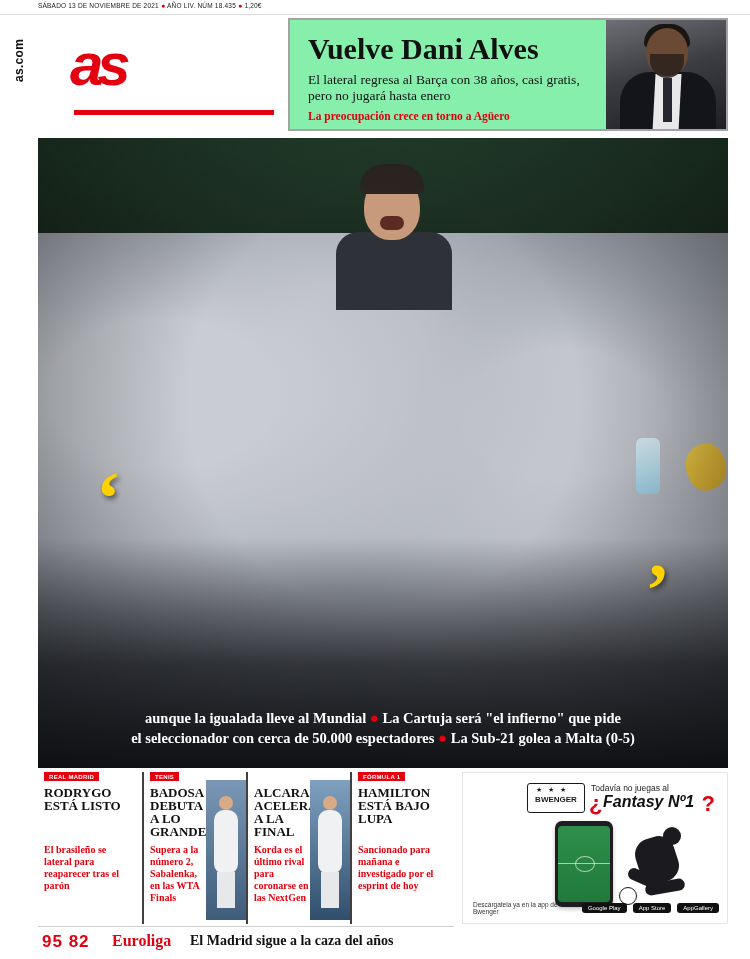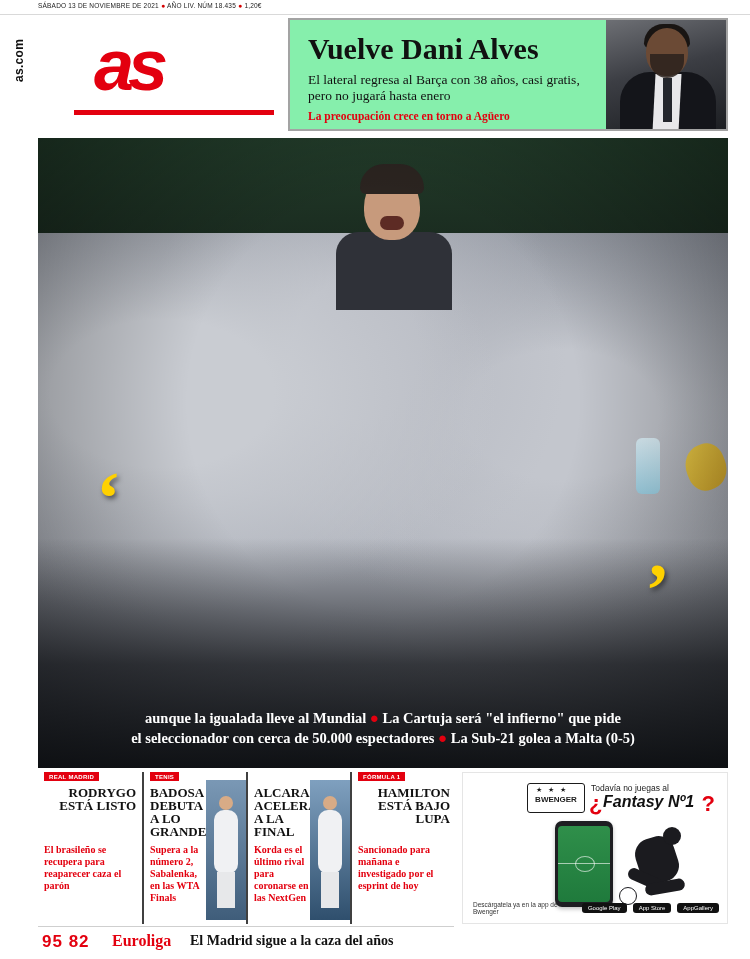--- a/index.html
+++ b/index.html
@@ -28,22 +28,22 @@
     position:absolute;left:-16px;top:40px;width:70px;
     transform:rotate(-90deg);transform-origin:center;
     font-family:"Liberation Sans", sans-serif;
     font-size:12px;font-weight:bold;color:#111;letter-spacing:.3px;
   }
 
   
   .logo{
     position:absolute;left:70px;top:22px;
     font-family:"Liberation Sans", sans-serif;
-    font-size:72px;line-height:86px;font-weight:bold;font-style:italic;
-    color:#e3000f;letter-spacing:-6px;margin-left:24px;
+    font-size:60px;line-height:86px;font-weight:bold;font-style:italic;
+    color:#e3000f;letter-spacing:-6px;
   }
   .logo-underline{
     position:absolute;left:74px;top:110px;width:200px;height:5px;background:#e3000f;
   }
 
   
   .topbox{
     position:absolute;left:288px;top:18px;width:440px;height:113px;
     border:2px solid #a3a3a3;background:#86efac;box-sizing:border-box;
   }
@@ -190,21 +190,21 @@
   .lcol{position:relative;width:104px;height:152px;box-sizing:border-box;}
   .lcol + .lcol{border-left:2px solid #404040;}
   .tag{
     position:absolute;left:6px;top:0;padding:1.5px 5px;background:#e3000f;color:#fff;
     font-family:"Liberation Sans", sans-serif;font-size:6px;font-weight:bold;letter-spacing:.3px;
   }
   .lhead{
     position:absolute;left:6px;top:14px;width:58px;
     font-family:"Liberation Serif", serif;font-size:13px;font-weight:bold;color:#111;line-height:13px;
   }
-  .lhead.wide{width:92px;text-align:right;}
+  .lhead.wide{width:92px;}
   .lbody{
     position:absolute;left:6px;top:72px;width:58px;
     font-family:"Liberation Serif", serif;font-size:10px;color:#e3000f;line-height:12px;font-weight:bold;
   }
   .lbody.wide{width:92px;}
   .lthumb{
     position:absolute;right:0;top:8px;width:40px;height:140px;overflow:hidden;
     background:#cfd6dd;
   }
   .lthumb.t1{background:linear-gradient(180deg,#7a98b5 0%,#3f5d7a 100%);}
@@ -349,21 +349,21 @@
     <span>el seleccionador con cerca de 50.000 espectadores</span>
     <span class="red-dot">●</span>
     <span>La Sub-21 golea a Malta (0-5)</span>
   </div>
 
   <div class="lower">
 
     <div class="lcol">
       <div class="tag">REAL MADRID</div>
       <div class="lhead wide">RODRYGO ESTÁ LISTO</div>
-      <div class="lbody wide">El brasileño se recupera para reaparecer caza el parón</div>
+      <div class="lbody wide">El brasileño se lateral para reaparecer tras el parón</div>
     </div>
 
     <div class="lcol">
       <div class="tag">TENIS</div>
       <div class="lhead">BADOSA DEBUTA A LO GRANDE</div>
       <div class="lbody">Supera a la número 2, Sabalenka, en las WTA Finals</div>
       <div class="lthumb t1">
         <div class="th-fig"></div>
         <div class="th-head"></div>
         <div class="th-legs"></div>

